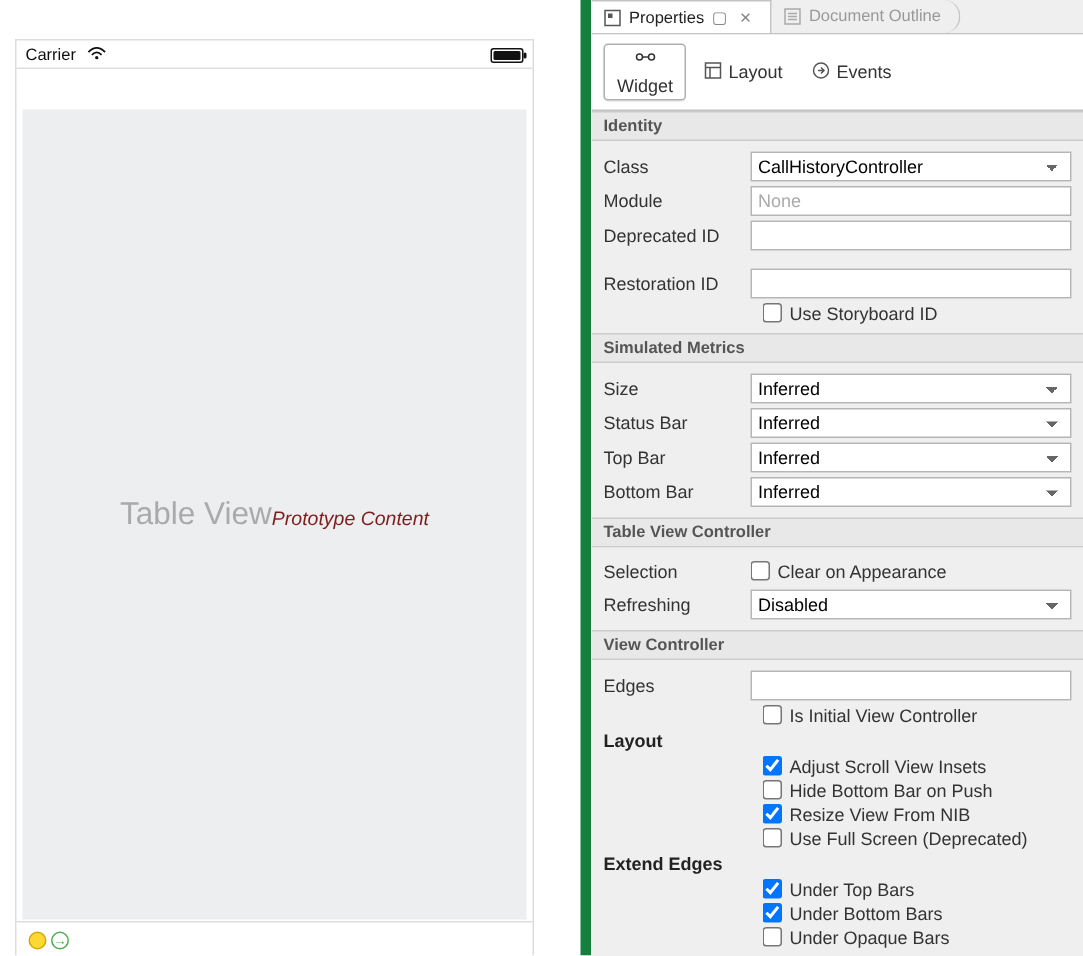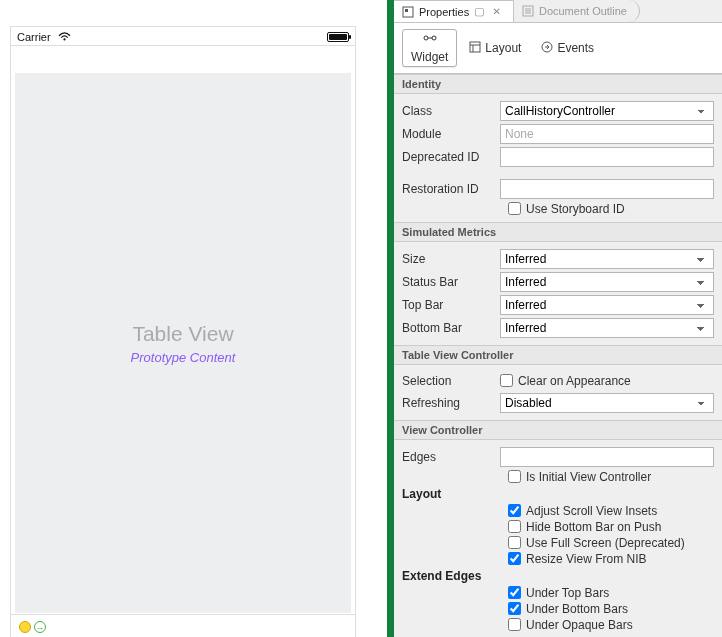--- a/index.html
+++ b/index.html
@@ -55,26 +55,26 @@
   }
   .battery::before { content:""; position:absolute; left:1px; top:1px; bottom:1px; width:18px; background:#111; border-radius:1px;}
   .sim-content {
     position: absolute;
     top: 46px;
     left: 4px;
     right: 4px;
     bottom: 26px;
     background: #edeef0;
     display: flex;
-    flex-direction: column;
+    flex-direction: row;
     align-items: center;
     justify-content: center;
   }
   .tv-title { font-size: 21px; color: #aaa; font-weight: 400; }
-  .tv-sub { font-size: 13px; color: #8b5cf6; font-style: italic; margin-top: 4px; }
+  .tv-sub { font-size: 13px; color: #7f1d1d; font-style: italic; margin-top: 4px; }
   .sim-bottombar {
     position: absolute;
     bottom: 0; left: 0; right: 0;
     height: 25px;
     border-top: 1px solid #ddd;
     padding-left: 8px;
     display:flex;
     align-items:center;
     gap:3px;
   }
@@ -339,27 +339,27 @@
     <div class="indent bold-small">Layout</div>
     <div class="checkbox-row indent">
       <input type="checkbox" checked="" style="">
       <span>Adjust Scroll View Insets</span>
     </div>
     <div class="checkbox-row indent">
       <input type="checkbox" style="">
       <span>Hide Bottom Bar on Push</span>
     </div>
     <div class="checkbox-row indent">
-      <input type="checkbox" style="">
-      <span>Use Full Screen (Deprecated)</span>
-    </div>
-    <div class="checkbox-row indent">
       <input type="checkbox" checked="" style="">
       <span>Resize View From NIB</span>
     </div>
+    <div class="checkbox-row indent">
+      <input type="checkbox" style="">
+      <span>Use Full Screen (Deprecated)</span>
+    </div>
     <div class="indent bold-small">Extend Edges</div>
     <div class="checkbox-row indent">
       <input type="checkbox" checked="" style="">
       <span>Under Top Bars</span>
     </div>
     <div class="checkbox-row indent">
       <input type="checkbox" checked="" style="">
       <span>Under Bottom Bars</span>
     </div>
     <div class="checkbox-row indent">

